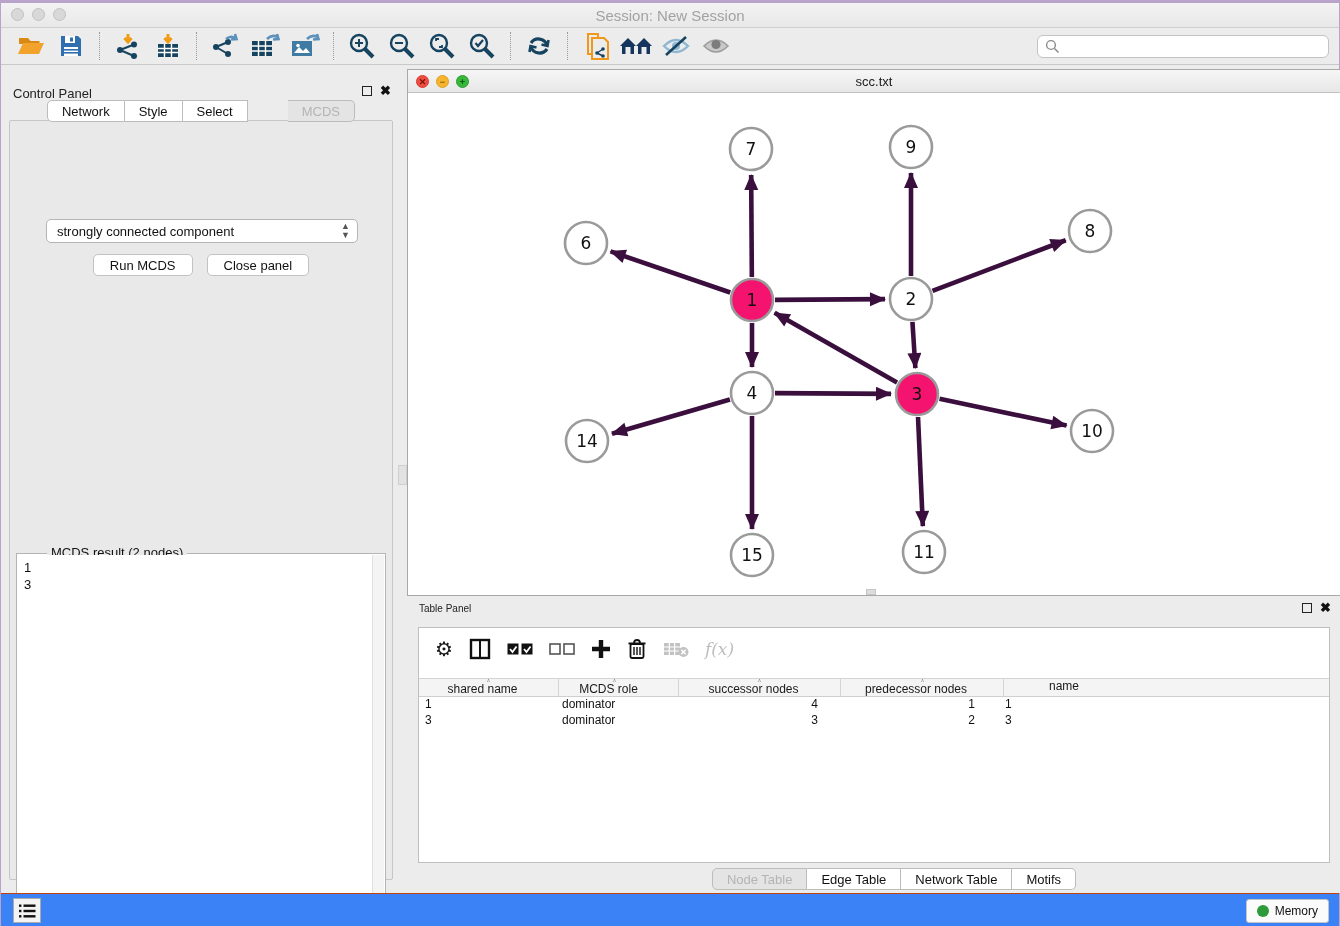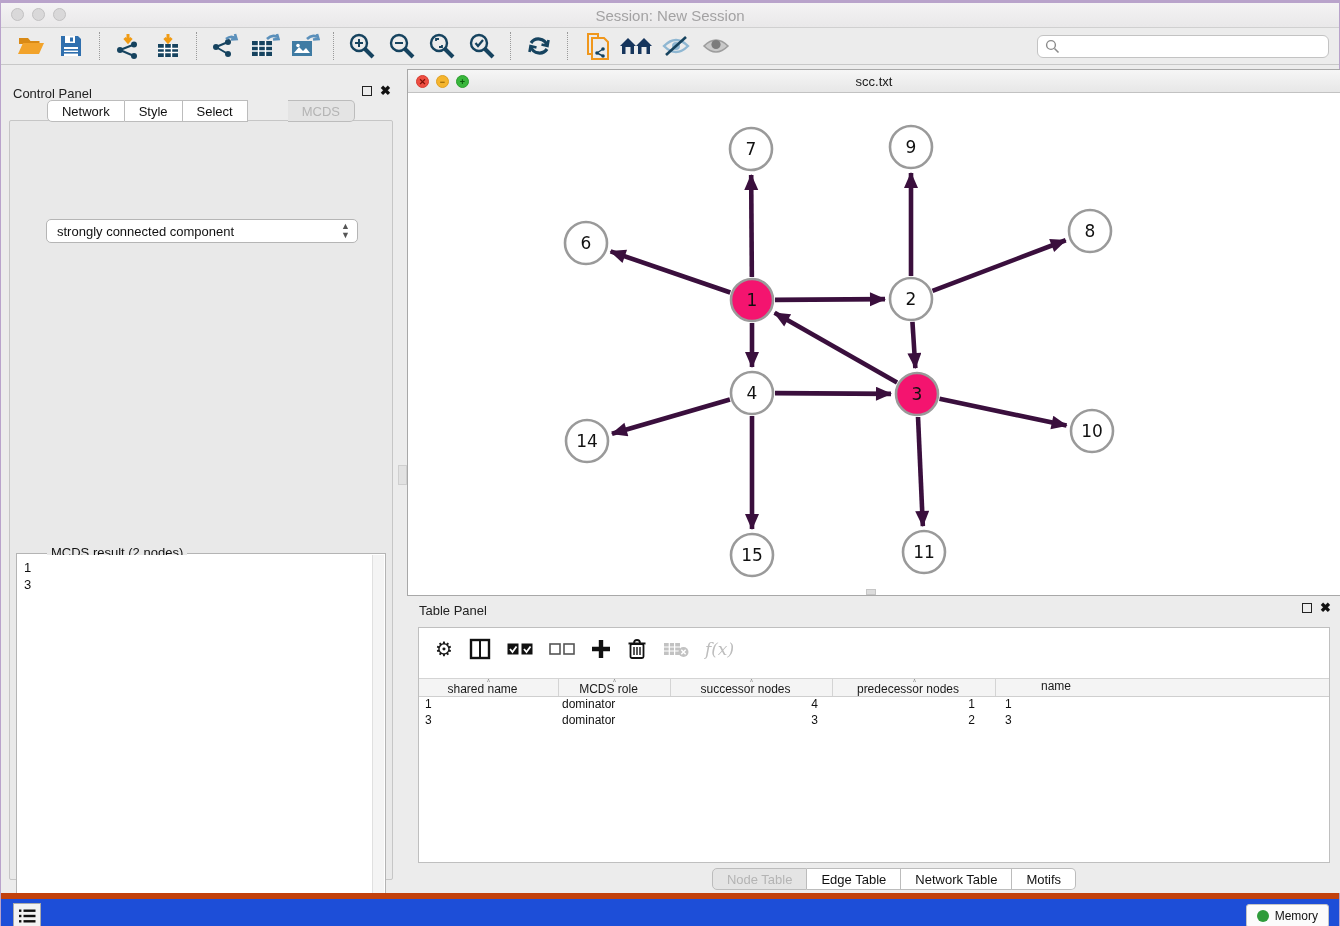--- a/index.html
+++ b/index.html
@@ -80,21 +80,21 @@
   .nl.green { background:#39b63c; border:1px solid #2a9e2e; color:#0b5c0d; }
   .net-title { position:absolute; left:0; right:0; top:4px; text-align:center; font-size:13px; color:#1a1a1a; }
   .net-canvas { position:absolute; left:0; top:23px; width:932px; height:502px; background:#fff; }
   .node-label { font-family:"DejaVu Sans", sans-serif; font-size:17px; fill:#111; }
   .canvas-grip { position:absolute; left:458px; bottom:0px; width:10px; height:6px;
                  background:#dcdcdc; border:1px solid #c6c6c6; }
 
   
   .table-panel { position:absolute; left:406px; top:593px; width:934px; height:297px; background:#ececec; }
   .tp-head { position:absolute; left:0; top:4px; width:100%; height:22px; }
-  .tp-head .ph-title { position:absolute; left:12px; top:3px; font-size:13px; color:#222; }
+  .tp-head .ph-title { position:absolute; left:12px; top:3px; font-size:10px; color:#222; }
   .tp-inner { position:absolute; left:11px; top:31px; width:912px; height:236px;
               background:#fff; border:1px solid #bfbfbf; }
   .tp-toolbar { position:absolute; left:0; top:0; width:100%; height:42px; background:#fff;
                 display:flex; align-items:center; gap:16px; padding-left:16px; }
   .tp-tool { display:flex; align-items:center; justify-content:center; height:30px; }
   .gear-glyph { font-size:20px; color:#1a1a1a; }
   .fx-glyph { font-family:"DejaVu Serif", serif; font-style:italic; font-size:17px; color:#bdbdbd; }
 
   .grid { position:absolute; left:0; top:50px; width:100%; }
   .grid-header { display:flex; height:19px; background:#f4f4f4; border-top:1px solid #d4d4d4;
@@ -102,22 +102,22 @@
   .gh-cell { display:flex; align-items:center; border-left:1px solid #d4d4d4; font-size:12px; color:#1a1a1a;flex-direction:column; }
   .gh-cell:first-child { border-left:none; }
   .gh-cell .tree-ic { margin:0 6px 0 6px; }
   .gh-cell .gh-label { flex:1; text-align:center; padding-right:12px; }
   .grid-row { display:flex; height:16px; font-size:12px; color:#111; background:#fff; }
   .g-cell { overflow:hidden; white-space:nowrap; }
 
   .tp-tabs { position:absolute; left:0; top:272px; width:100%; display:flex; justify-content:center; }
 
   
-  .statusbar { position:absolute; left:0; top:890px; width:100%; height:33px; background:#1d4ed8;
-               border-top:6px solid #c2410c; }
+  .statusbar { position:absolute; left:0; top:890px; width:100%; height:33px; background:#3b82f6;
+               border-top:1px solid #c2410c; }
   .sb-left-btn { position:absolute; left:12px; top:4px; width:28px; height:25px; background:#f3f3f3;
                  border:1px solid #ababab; display:flex; align-items:center; justify-content:center; }
   .memory-btn { position:absolute; right:10px; top:5px; height:24px; background:#fbfbfb;
                 border:1px solid #c4c4c4; border-radius:3px; display:flex; align-items:center;
                 gap:6px; padding:0 10px; font-size:12px; color:#111; }
   .mem-dot { width:12px; height:12px; border-radius:50%; background:#2e9b3a; }
 </style>
 </head>
 <body>
 
@@ -285,20 +285,24 @@
       <div class="tab">Select</div>
       <div class="tab active">MCDS</div>
     </div>
     <div class="mcds-panel">
       <div class="criterion-select">
         <span>strongly connected component</span>
         <span class="chevrons">
             <span>▲</span>
             <span>▼</span>
           </span>
+      </div>
+      <div class="btn-row">
+        <div class="mac-btn">Run MCDS</div>
+        <div class="mac-btn">Close panel</div>
       </div>
       <div class="result-fieldset">
         <span class="result-legend">MCDS result (2 nodes)</span>
         <div class="result-body">
             <div>1</div>
             <div>3</div>
           </div>
         <div class="result-scroll"></div>
       </div>
     </div>
@@ -435,21 +439,21 @@
             </div>
             <div class="gh-cell" style="width: 112px;">
               <svg class="tree-ic" width="11" height="11" viewBox="0 0 11 11">
                 <rect x="3.5" y="0.5" width="4" height="3" fill="#8a8a8a"></rect>
                 <rect x="0.5" y="7" width="3.4" height="3" fill="#8a8a8a"></rect>
                 <rect x="7" y="7" width="3.4" height="3" fill="#8a8a8a"></rect>
                 <path d="M5.5 3.5 v2 M2.2 7 v-1.5 h6.6 V7" stroke="#8a8a8a" fill="none"></path>
               </svg>
               <span class="gh-label">MCDS role</span>
             </div>
-            <div class="gh-cell" style="width: 162px;">
+            <div class="gh-cell" style="width: 162px; margin-left: 8px;">
               <svg class="tree-ic" width="11" height="11" viewBox="0 0 11 11">
                 <rect x="3.5" y="0.5" width="4" height="3" fill="#8a8a8a"></rect>
                 <rect x="0.5" y="7" width="3.4" height="3" fill="#8a8a8a"></rect>
                 <rect x="7" y="7" width="3.4" height="3" fill="#8a8a8a"></rect>
                 <path d="M5.5 3.5 v2 M2.2 7 v-1.5 h6.6 V7" stroke="#8a8a8a" fill="none"></path>
               </svg>
               <span class="gh-label">successor nodes</span>
             </div>
             <div class="gh-cell" style="width: 163px;">
               <svg class="tree-ic" width="11" height="11" viewBox="0 0 11 11">

